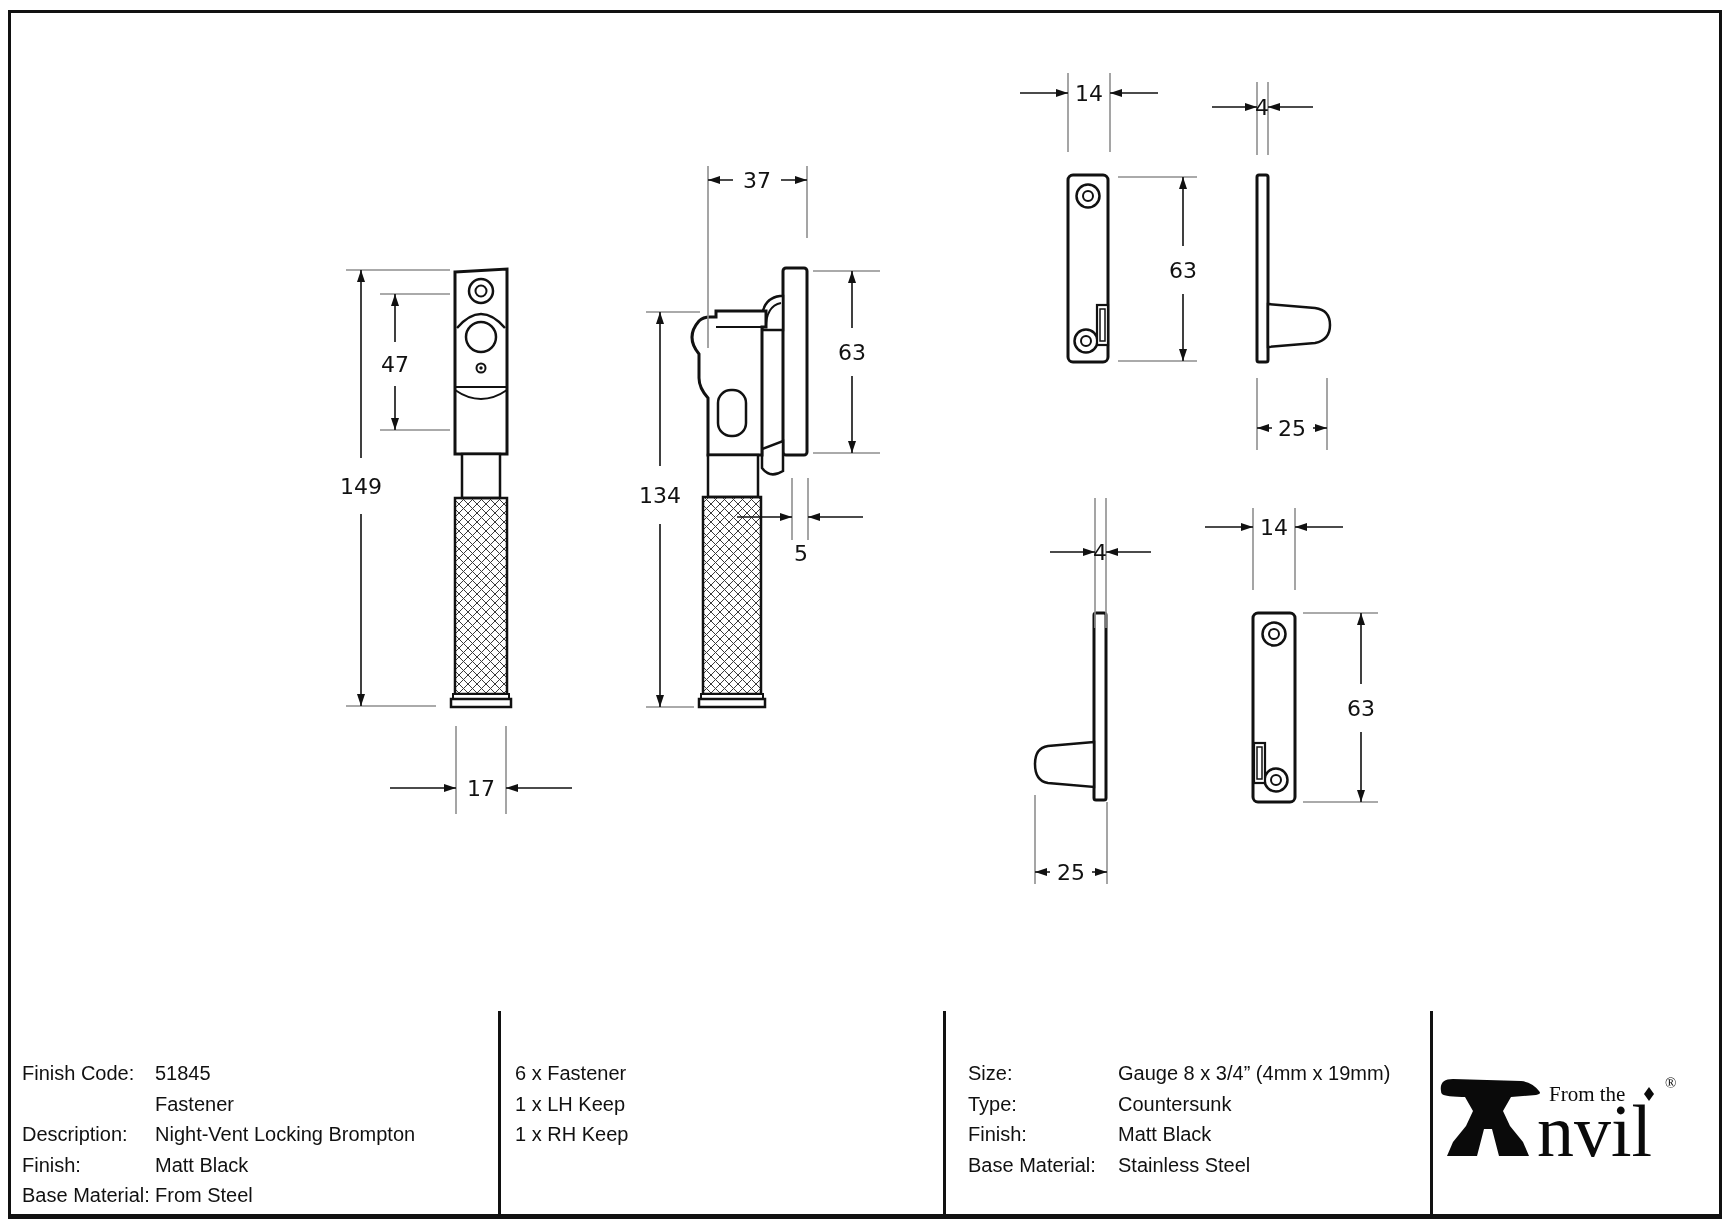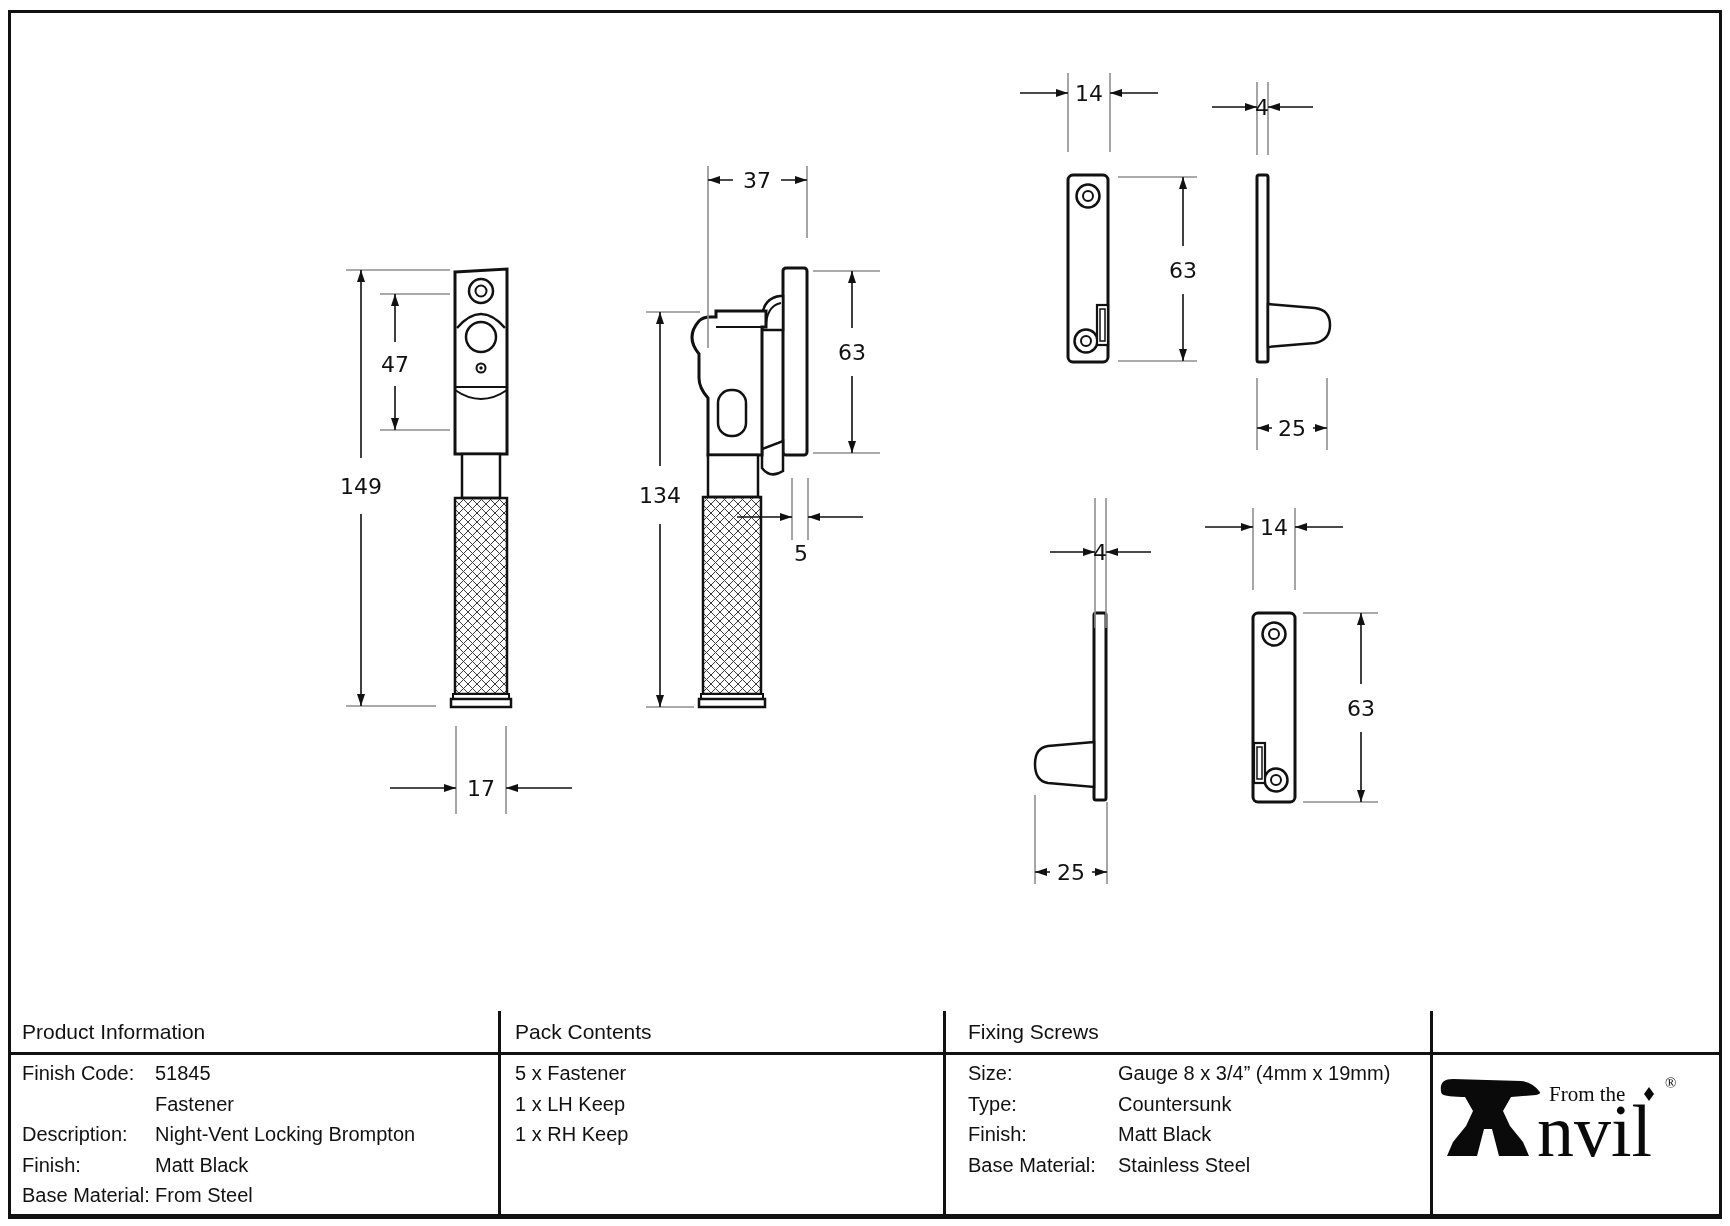--- a/index.html
+++ b/index.html
@@ -199,25 +199,20 @@
     <g>
       <path d="M1303,613 L1378,613 M1303,802 L1378,802" stroke="#8f8f8f" stroke-width="1.6" fill="none"></path>
       <path d="M1361,613 L1361,684 M1361,732 L1361,802" stroke="#111" stroke-width="1.6" fill="none"></path>
       <polygon points="1361,613 1357,625 1365,625" fill="#111"></polygon>
       <polygon points="1361,802 1357,790 1365,790" fill="#111"></polygon>
       <text class="dim-label" x="1361" y="708" text-anchor="middle" dominant-baseline="central">63</text>
     </g>
   </svg>
 
 
-  <div class="header-row">
-    <div class="hd hd1">Product Information</div>
-    <div class="hd hd2">Pack Contents</div>
-    <div class="hd hd3">Fixing Screws</div>
-  </div>
 
   <div class="vline v1"></div>
   <div class="vline v2"></div>
   <div class="vline v3"></div>
 
   <div class="col col1">
     <div class="kv">
       <div>Finish Code:</div>
       <div>51845</div>
     </div>
@@ -233,21 +228,21 @@
       <div>Finish:</div>
       <div>Matt Black</div>
     </div>
     <div class="kv">
       <div>Base Material:</div>
       <div>From Steel</div>
     </div>
   </div>
 
   <div class="col col2">
-    <div>5 x Fastener</div>
+    <div>6 x Fastener</div>
     <div>1 x LH Keep</div>
     <div>1 x RH Keep</div>
   </div>
 
   <div class="col col3">
     <div class="kv">
       <div>Size:</div>
       <div>Gauge 8 x 3/4” (4mm x 19mm)</div>
     </div>
     <div class="kv">

